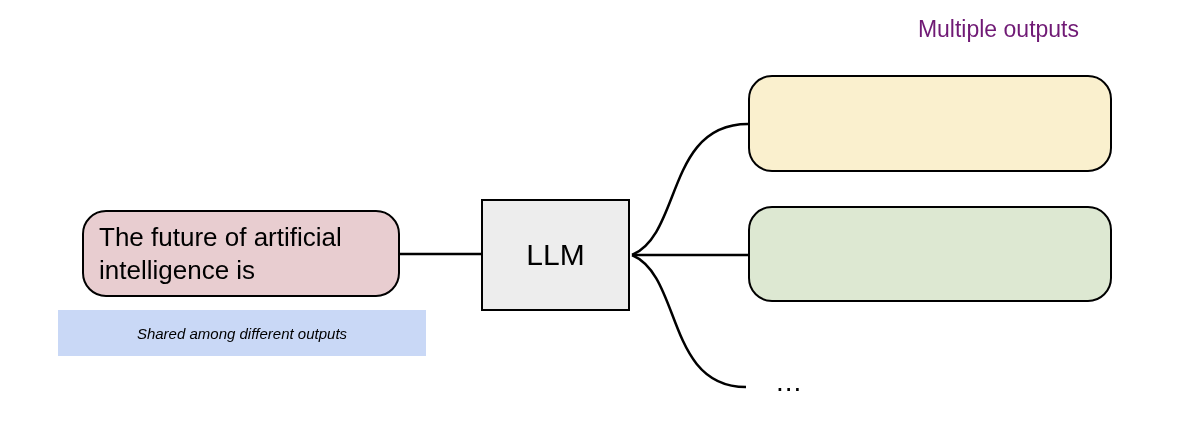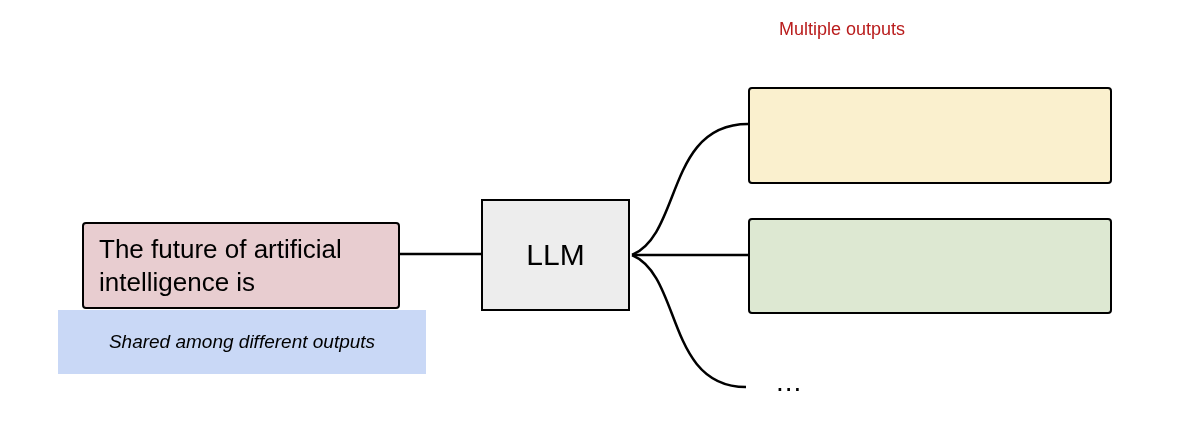--- a/index.html
+++ b/index.html
@@ -24,53 +24,53 @@
     height: 426px;
   }
   .connectors path,
   .connectors line {
     stroke: #000000;
     stroke-width: 2.5;
     fill: none;
   }
   .title {
     position: absolute;
-    font-size: 18px;
+    font-size: 23px;
     line-height: 30px;
-    text-align: left;
-    color: #b91c1c;
+    text-align: right;
+    color: #701a75;
     white-space: nowrap;
   }
   .prompt-title  { left: 142px; top: 158px; width: 200px; }
   .outputs-title { left: 779px; top: 14px;  width: 300px; }
   .box {
     position: absolute;
     box-sizing: border-box;
     border: 2.5px solid #000000;
   }
-  .rounded { border-radius: 4px; margin-top: 12px; }
+  .rounded { border-radius: 24px; }
   .prompt-box {
     left: 82px; top: 210px; width: 318px; height: 87px;
     display: flex; align-items: center;
     padding: 0 18px 0 15px;
     font-size: 26px; line-height: 33px;
   }
   .llm-box {
     left: 481px; top: 199px; width: 149px; height: 112px;
     display: flex; align-items: center; justify-content: center;
     font-size: 30px;
   }
   .output-box-1 { left: 748px; top: 75px;  width: 364px; height: 97px; }
   .output-box-2 { left: 748px; top: 206px; width: 364px; height: 96px; }
   .note {
     position: absolute;
-    left: 58px; top: 310px; width: 368px; height: 64px;
+    left: 58px; top: 310px; width: 368px; height: 46px;
     display: flex; align-items: center; justify-content: center;
     font-style: italic;
-    font-size: 19px;
+    font-size: 15px;
     white-space: nowrap;
   }
   .ellipsis {
     position: absolute;
     left: 776px; top: 368px;
     font-size: 28px;
     letter-spacing: 1px;
     line-height: 28px;
   }
 </style>

